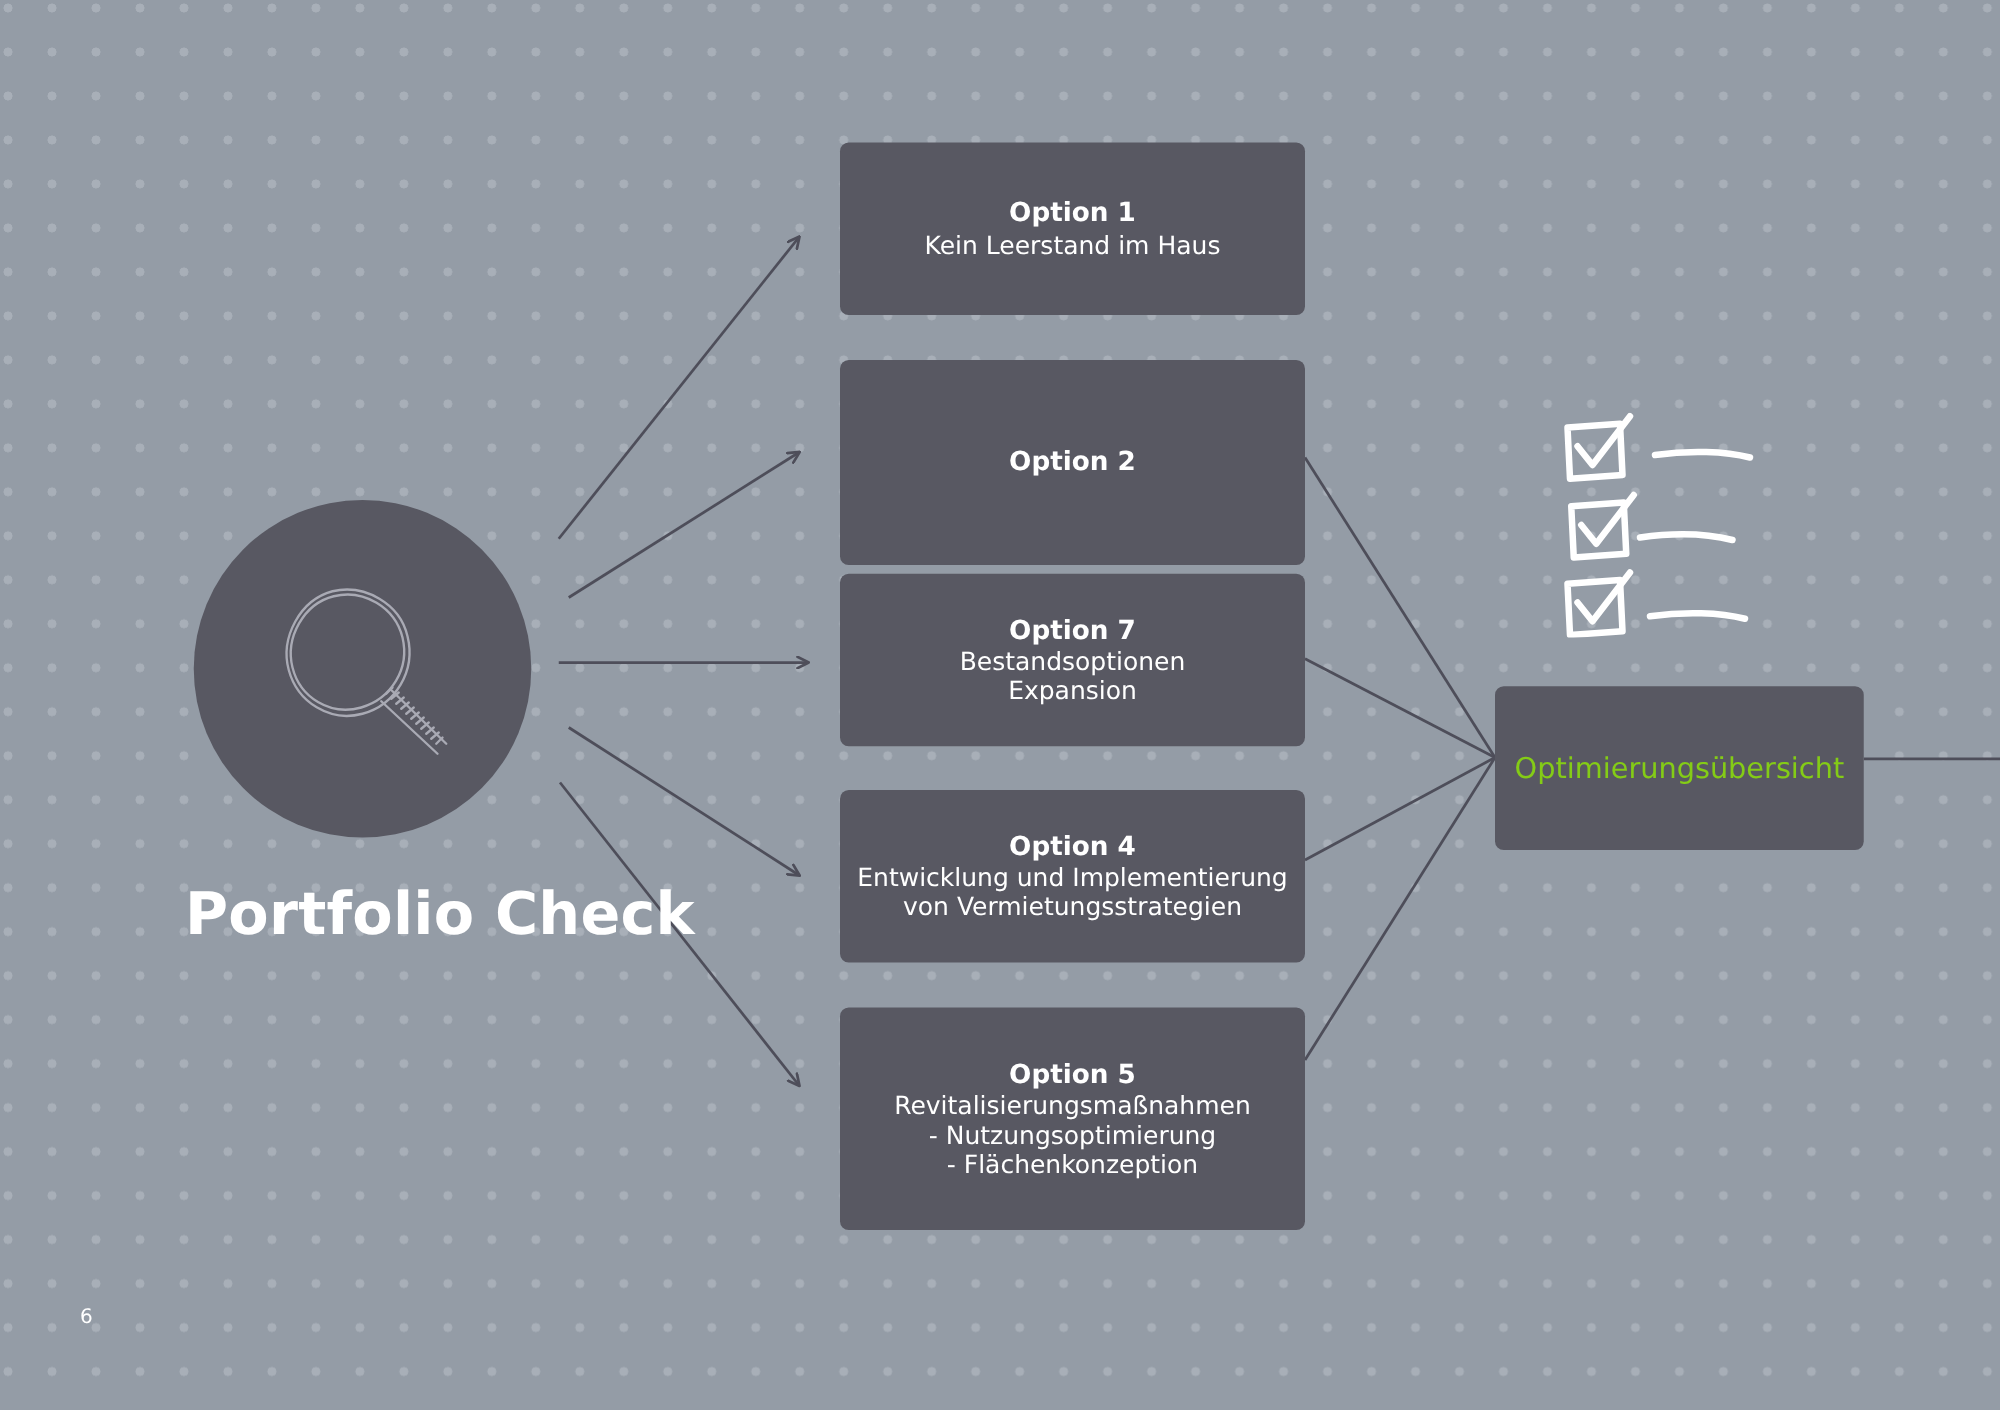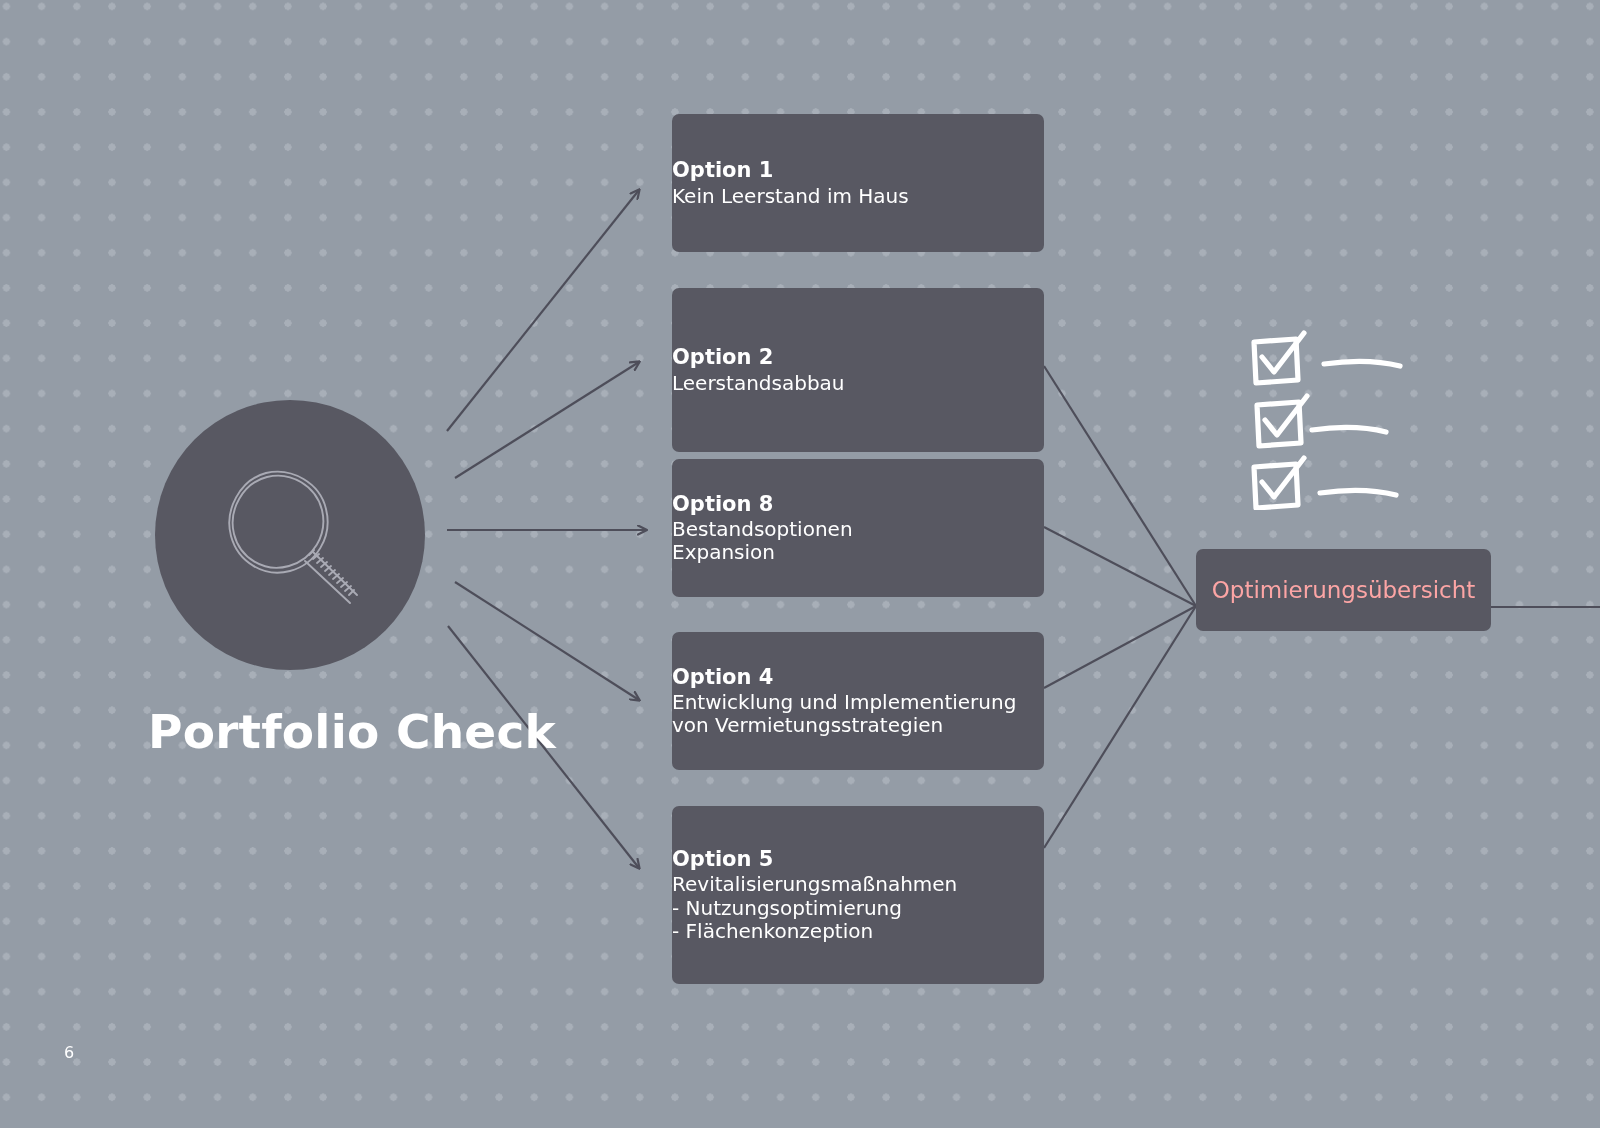--- a/index.html
+++ b/index.html
@@ -63,20 +63,21 @@
     position: absolute;
     left: 672px;
     width: 372px;
     background: #585862;
     border-radius: 7px;
     color: #ffffff;
     display: flex;
     flex-direction: column;
     align-items: center;
     justify-content: center;
+    text-align: center;
     line-height: 1.16;
   }
   .opt-title {
     font-size: 21px;
     font-weight: bold;
     margin-bottom: 2px;
     white-space: nowrap;
   }
   .opt-desc {
     font-size: 20px;
@@ -93,27 +94,27 @@
   #opt-5 { top: 806px;  height: 178px; }
 
   .opt-body { position: relative; width: 100%; }
 
   
   #summary-box {
     position: absolute;
     left: 1196px;
     top: 549px;
     width: 295px;
-    height: 82px;
+    height: 131px;
     background: #585862;
     border-radius: 7px;
     display: flex;
     align-items: center;
     justify-content: center;
-    color: #fca5a5;
+    color: #84cc16;
     font-size: 23px;
   }
 
   
   #checklist {
     position: absolute;
     left: 1248px;
     top: 330px;
     width: 190px;
     height: 180px;
@@ -189,27 +190,26 @@
   <div class="opt-box" id="opt-1">
     <div class="opt-body">
       <div class="opt-title">Option 1</div>
       <div class="opt-desc">Kein Leerstand im Haus</div>
     </div>
   </div>
 
   <div class="opt-box" id="opt-2">
     <div class="opt-body">
       <div class="opt-title">Option 2</div>
-      <div class="opt-desc">Leerstandsabbau</div>
     </div>
   </div>
 
   <div class="opt-box" id="opt-3">
     <div class="opt-body">
-      <div class="opt-title">Option 8</div>
+      <div class="opt-title">Option 7</div>
       <div class="opt-desc">Bestandsoptionen
 Expansion</div>
     </div>
   </div>
 
   <div class="opt-box" id="opt-4">
     <div class="opt-body">
       <div class="opt-title">Option 4</div>
       <div class="opt-desc">Entwicklung und Implementierung
 von Vermietungsstrategien</div>

